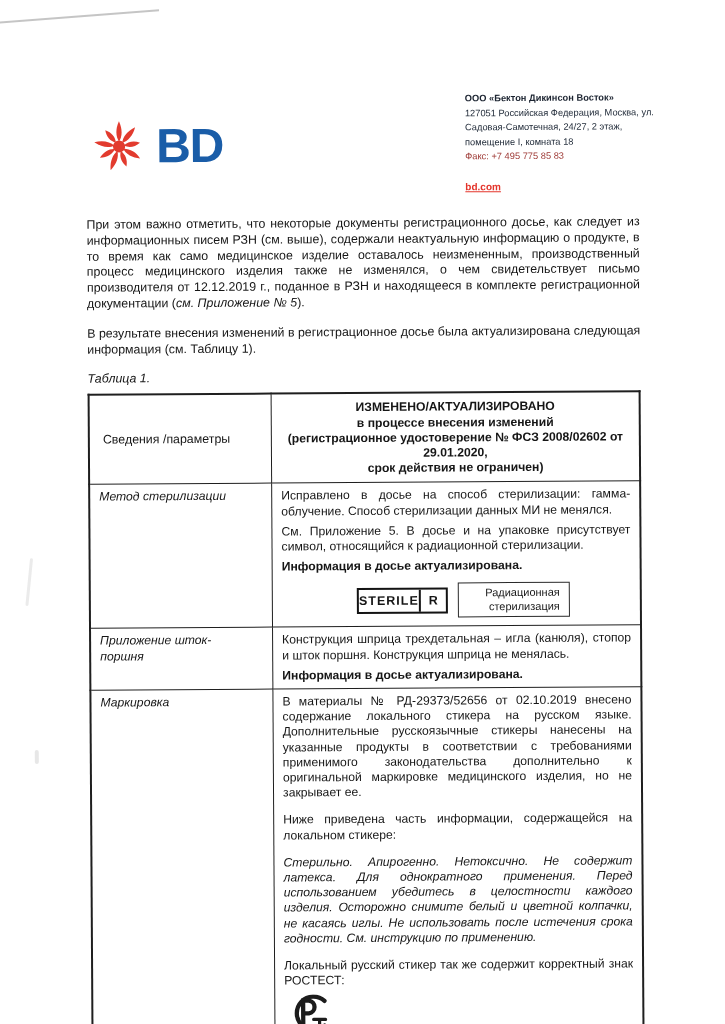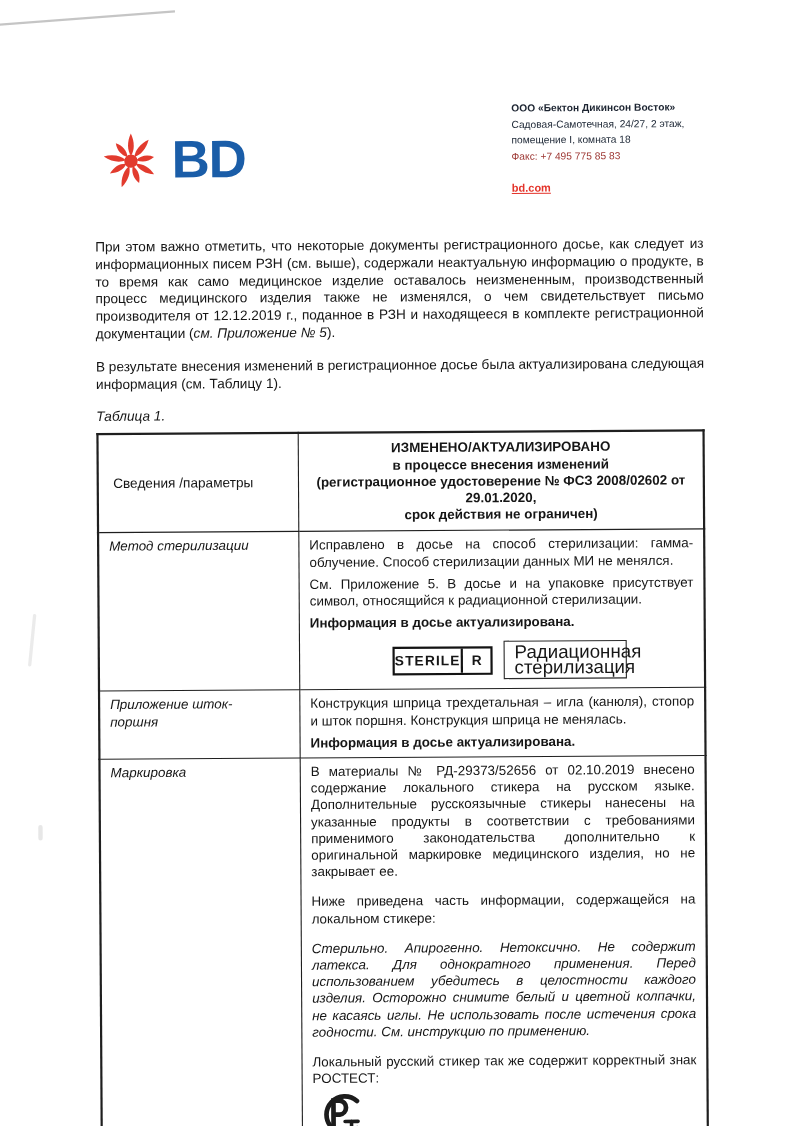--- a/index.html
+++ b/index.html
@@ -48,21 +48,21 @@
   .cell-p{margin:0 0 5px 0;text-align:justify;}
   .cell-p.last{margin-bottom:0;}
   .gap{margin-top:12px;}
 
   .symbol-row{display:flex;justify-content:center;align-items:center;gap:10px;margin:9px 0 3px 14px;}
   .sterile-box{display:inline-flex;border:2.5px solid #131313;background:#fff;
     font-weight:700;font-size:12.5px;line-height:1;align-items:stretch;}
   .sterile-word{padding:5px 0;border-right:2.5px solid #131313;letter-spacing:1px;}
   .sterile-r{padding:5px 8px;display:flex;align-items:center;}
   .rad-box{border:1.4px solid #2a2a2a;padding:3px 9px;width:92px;
-    font-size:17px;line-height:13.5px;text-align:right;}
+    font-size:11px;line-height:13.5px;text-align:right;}
 
   .rostest{margin:6px 0 2px 4px;}
 </style>
 </head>
 <body>
 
 <div class="sheet">
 
   <div class="artifact-top"></div>
   <div class="artifact-smudge1"></div>
@@ -81,20 +81,21 @@
         <path d="M0 -5 C 3.4 -10, 3.6 -16, 0 -23 C -3.6 -16, -3.4 -10, 0 -5 Z" transform="rotate(240)"></path>
         <path d="M0 -5 C 3.4 -10, 3.8 -18, 0 -26 C -3.8 -18, -3.4 -10, 0 -5 Z" transform="rotate(280)"></path>
         <path d="M0 -5 C 3.4 -10, 3.6 -16, 0 -22 C -3.6 -16, -3.4 -10, 0 -5 Z" transform="rotate(320)"></path>
       </g>
     </svg>
     <span class="bd-word">BD</span>
   </div>
 
   <div class="contact">
     <div class="company">ООО «Бектон Дикинсон Восток»</div>
+    <div>127051 Российская Федерация, Москва, ул.</div>
     <div>Садовая-Самотечная, 24/27, 2 этаж,</div>
     <div>помещение I, комната 18</div>
     <div class="tel">Факс: +7 495 775 85 83</div>
     <div class="web">bd.com</div>
   </div>
 
   <div class="content">
 
     <p class="para"><span>При этом важно отметить, что некоторые документы регистрационного досье, как следует из информационных писем РЗН (см. выше), содержали неактуальную информацию о продукте, в то время как само медицинское изделие оставалось неизмененным, производственный процесс медицинского изделия также не изменялся, о чем свидетельствует письмо производителя от 12.12.2019 г., поданное в РЗН и находящееся в комплекте регистрационной документации (</span><span class="i">см. </span><span class="bi">Приложение № 5</span><span>).</span></p>
 

